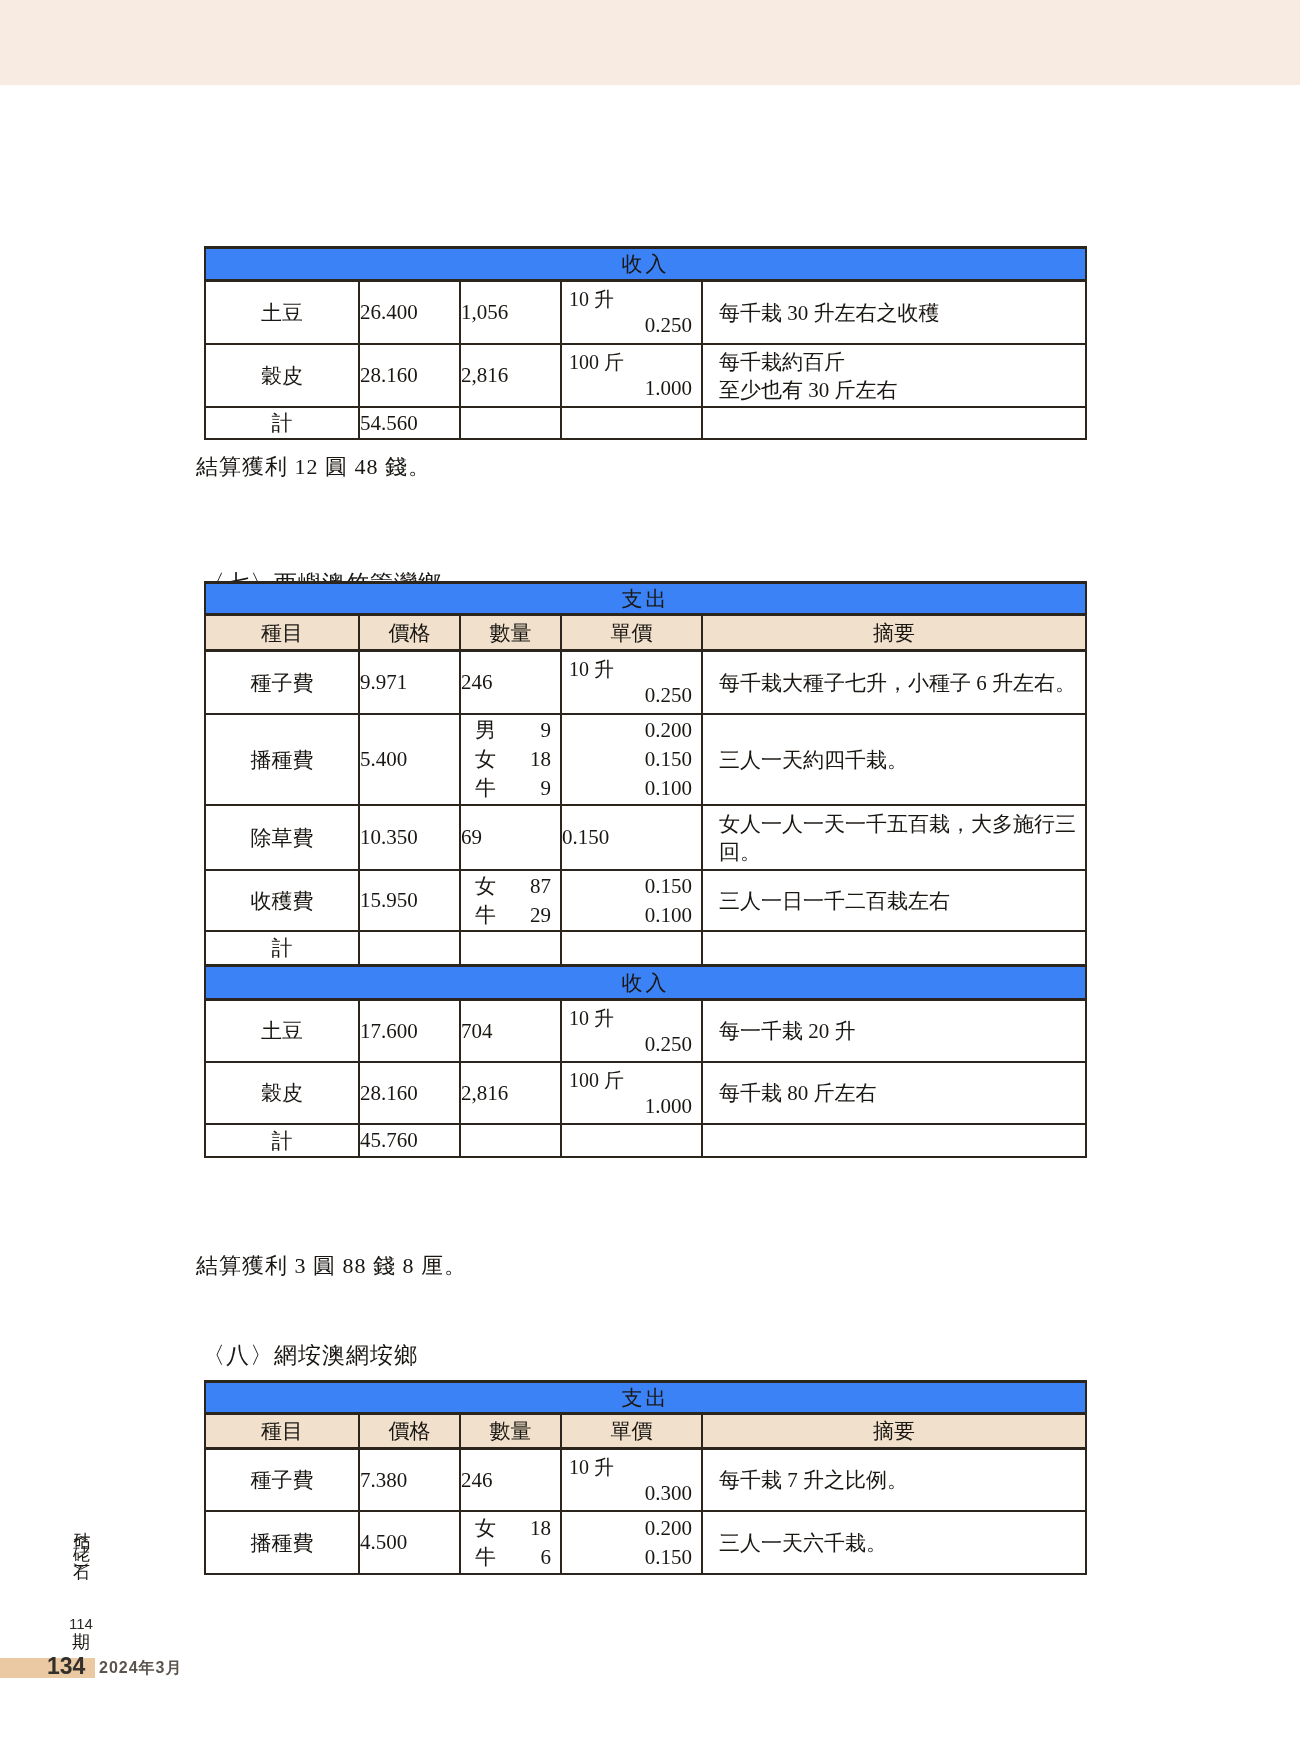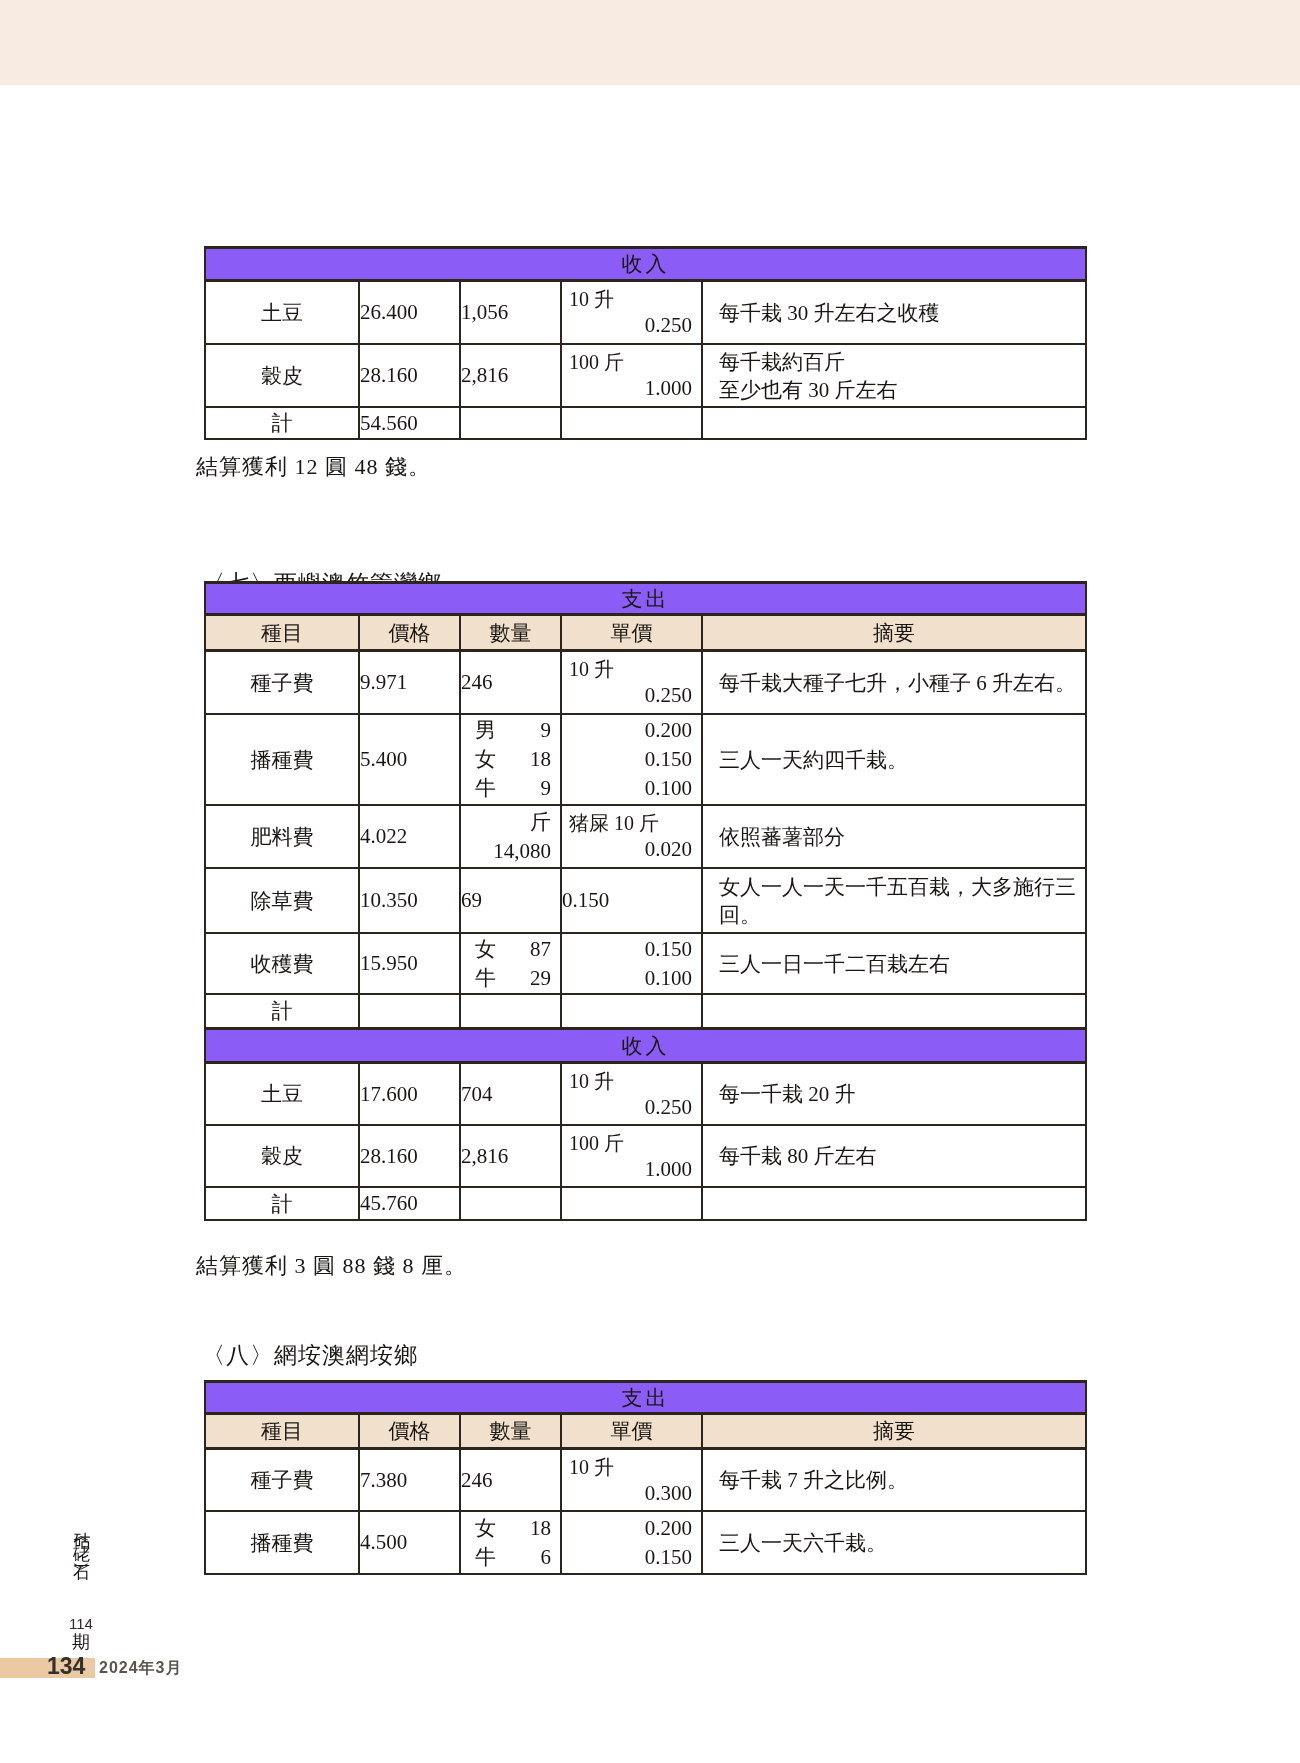--- a/index.html
+++ b/index.html
@@ -1,21 +1,21 @@
 <!DOCTYPE html>
 <html><head>
 <meta charset="utf-8">
 <style>
   html,body{margin:0;padding:0;background:#ffffff;}
   #page{position:relative;width:1300px;height:1763px;background:#ffffff;overflow:hidden;
         font-family:"Liberation Serif","DejaVu Serif",serif;color:#1a1713;}
   .top-band{position:absolute;left:0;top:0;width:1300px;height:85px;background:#f8ece2;}
   .doc-table{position:absolute;left:204px;width:881px;border-collapse:collapse;table-layout:fixed;}
   .doc-table td{border:2px solid #2b251e;font-size:21px;padding:0;vertical-align:middle;overflow:hidden;}
-  tr.band td{background:#8b5cf6;text-align:center;letter-spacing:3px;border-bottom:3px solid #2b251e;border-top:3px solid #2b251e;}
+  tr.band td{background:#3b82f6;text-align:center;letter-spacing:3px;border-bottom:3px solid #2b251e;border-top:3px solid #2b251e;}
   tr.colhdr td{background:#f1e0cb;text-align:center;border-bottom:3px solid #2b251e;}
   td.c-item{text-align:center;margin-top:32px;}
   td.c-num{text-align:left;padding-right:9px;}
   td.c-sum{text-align:left;padding-left:16px;line-height:28px;}
   .usplit{display:flex;flex-direction:column;justify-content:space-between;height:100%;
           box-sizing:border-box;padding:2px 9px 3px 7px;}
   .u-top{text-align:left;font-size:20px;}
   .u-bot{text-align:right;}
   .qlines{width:76px;margin-left:auto;margin-right:9px;line-height:29px;}
   .qline{display:flex;justify-content:space-between;}
@@ -147,37 +147,20 @@
       <td>
             <div class="ulines">
         <div>0.200</div>
         <div>0.150</div>
         <div>0.100</div>
             </div>
           </td>
       <td class="c-sum">三人一天約四千栽。</td>
     </tr>
     <tr>
-      <td class="c-item" style="height:61px">肥料費</td>
-      <td class="c-num">4.022</td>
-      <td>
-            <div class="q2">
-        <div>斤</div>
-        <div>14,080</div>
-            </div>
-          </td>
-      <td>
-            <div class="usplit">
-        <span class="u-top">猪屎 10 斤</span>
-        <span class="u-bot">0.020</span>
-            </div>
-          </td>
-      <td class="c-sum">依照蕃薯部分</td>
-    </tr>
-    <tr>
       <td class="c-item" style="height:63px">除草費</td>
       <td class="c-num">10.350</td>
       <td class="c-num">69</td>
       <td class="c-num">0.150</td>
       <td class="c-sum">女人一人一天一千五百栽，大多施行三回。</td>
     </tr>
     <tr>
       <td class="c-item" style="height:59px">收穫費</td>
       <td class="c-num">15.950</td>
       <td>

